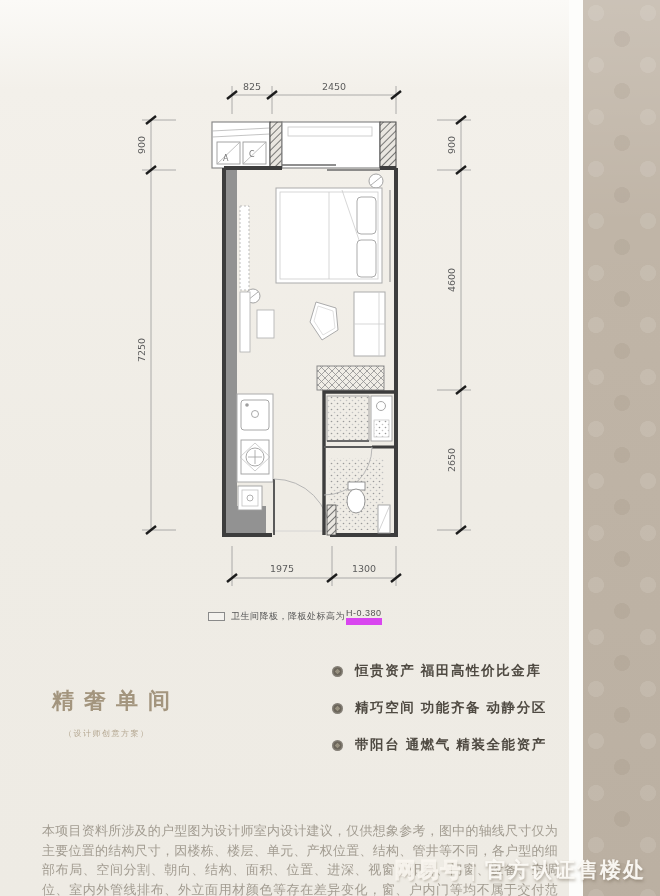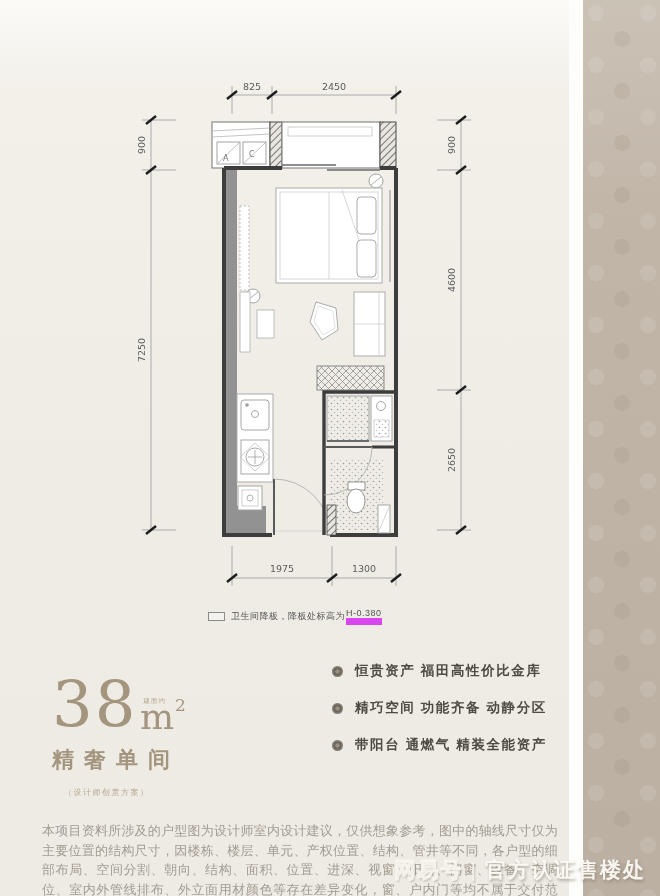--- a/index.html
+++ b/index.html
@@ -274,28 +274,20 @@
 </svg>
 </div>
 
 <div class="legend">
   <span class="legend-swatch"></span>
   <span>卫生间降板，降板处标高为</span>
   <span class="legend-value">H-0.380</span>
 </div>
 
 <div class="area-block">
-  <div class="area-row">
-    <span class="area-number">38</span>
-    <span class="area-unit-group">
-      <span class="area-qualifier">建面约</span>
-      <span class="area-unit">m</span>
-      <span class="area-exp">2</span>
-    </span>
-  </div>
   <div class="room-title">精奢单间</div>
   <div class="room-subtitle">（设计师创意方案）</div>
 </div>
 
 <div class="points">
   <div class="point-row">
     <span class="point-icon"></span>
     <span class="point-text">恒贵资产 福田高性价比金库</span>
   </div>
   <div class="point-row">

